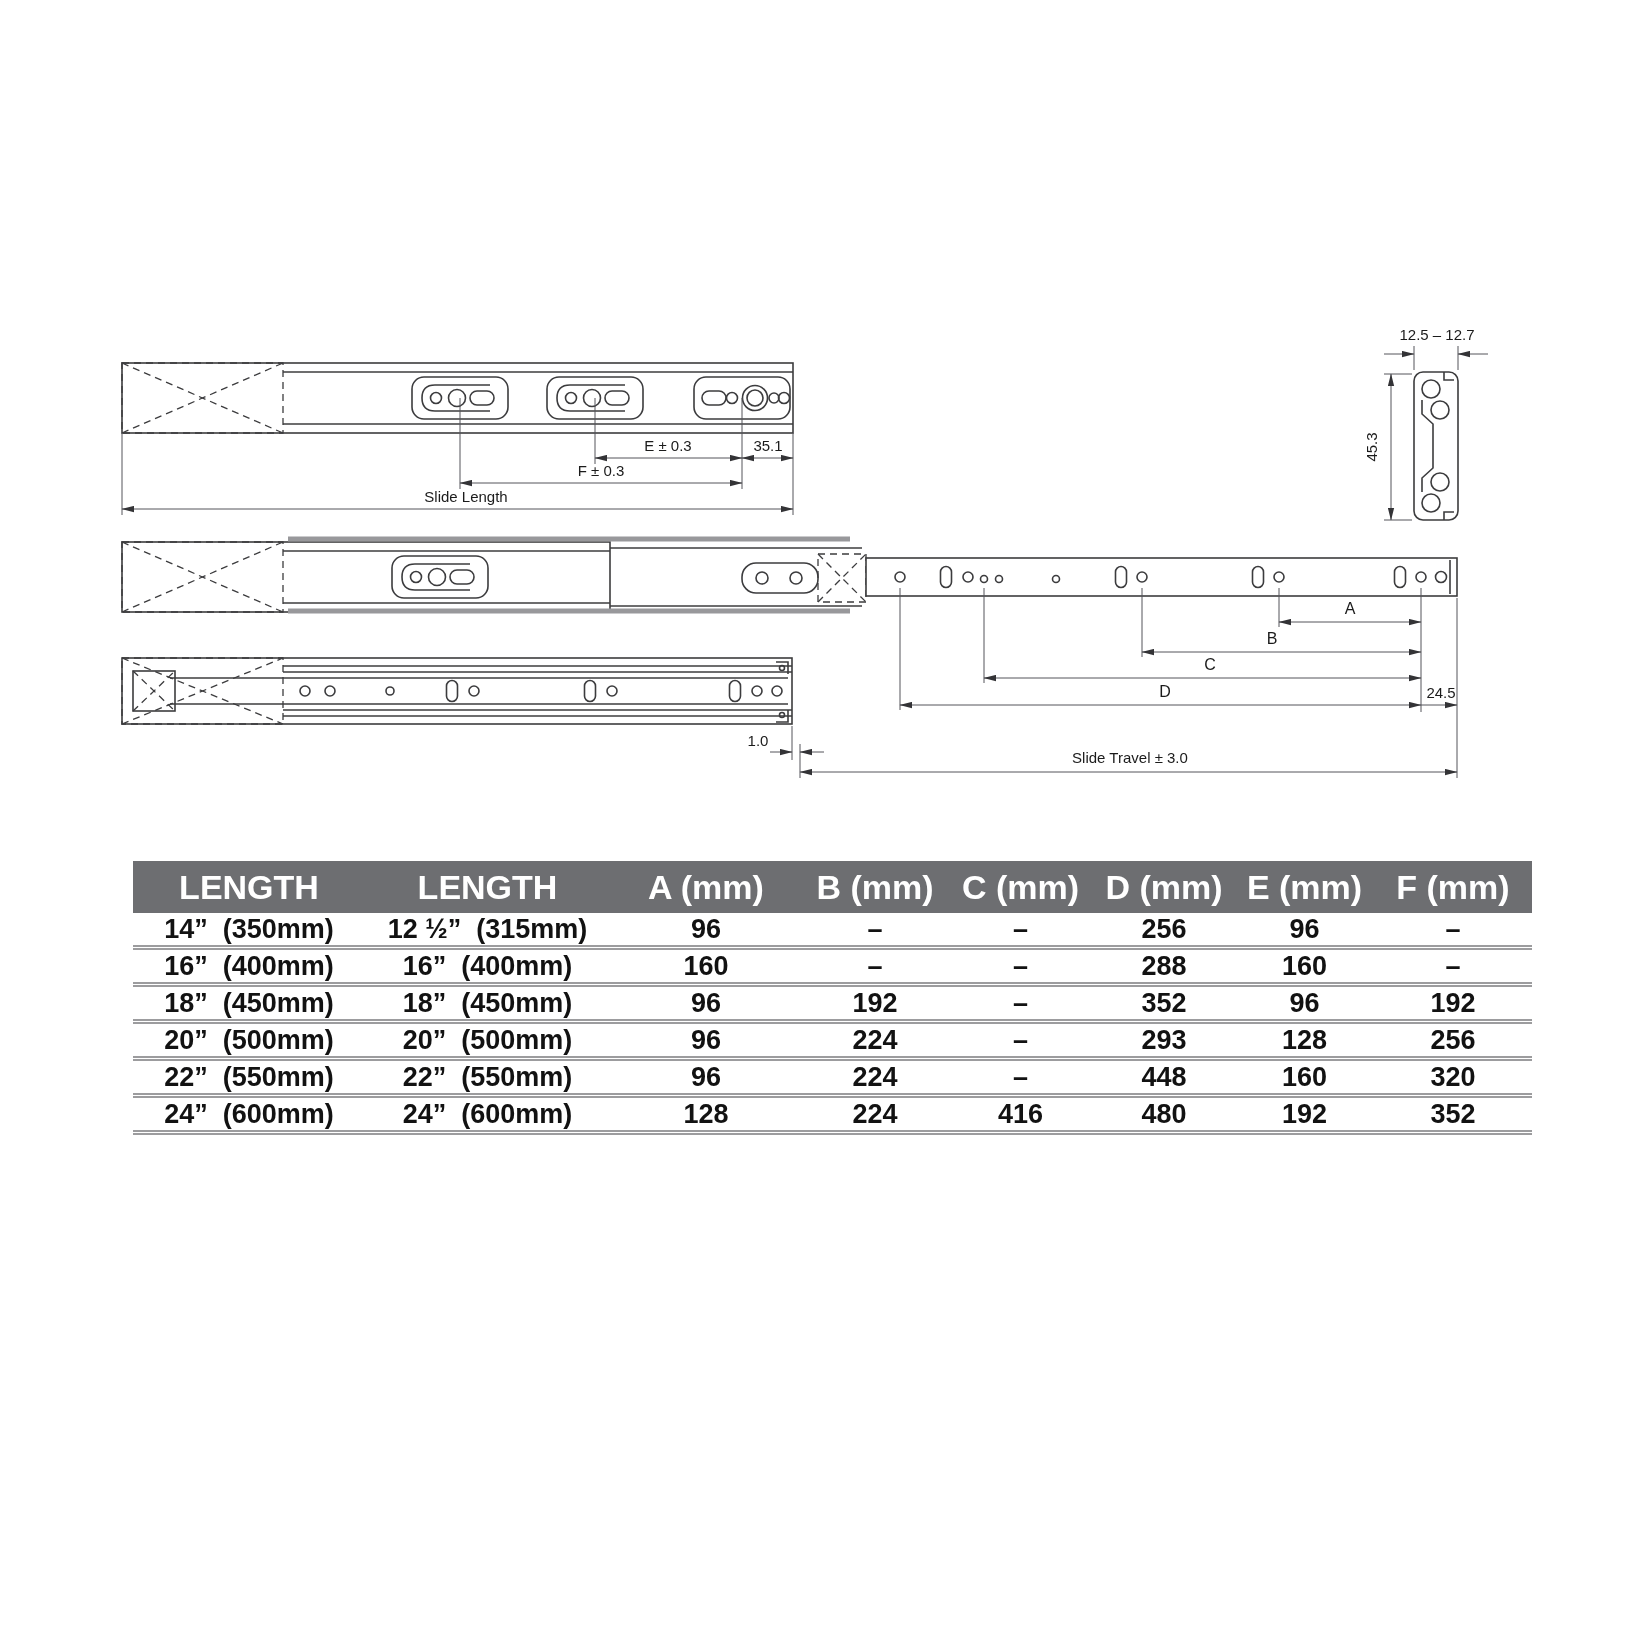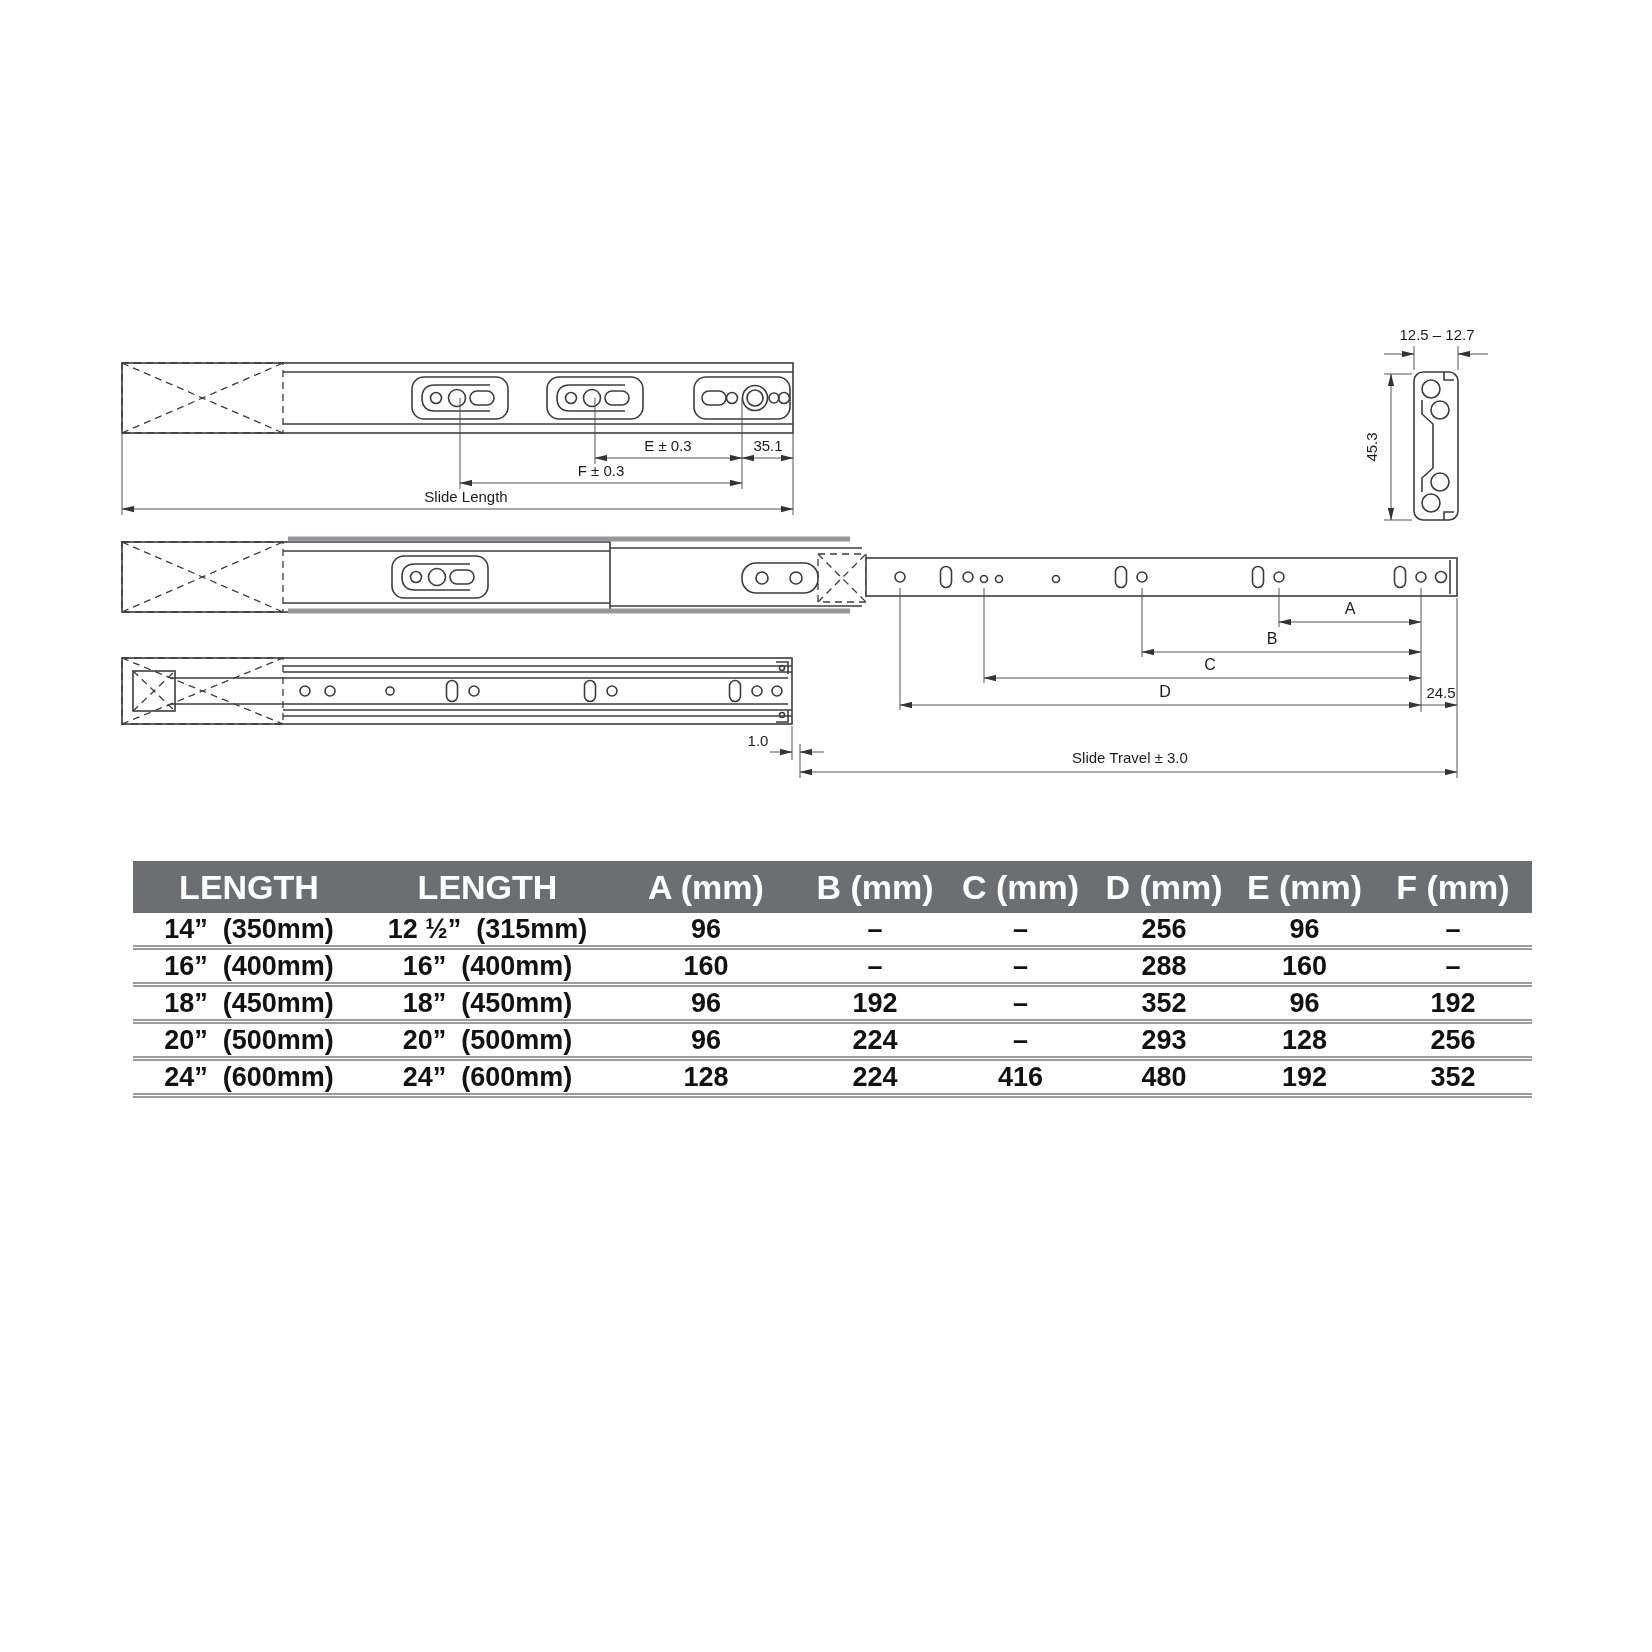--- a/index.html
+++ b/index.html
@@ -308,20 +308,30 @@
             <td>20”  (500mm)</td>
             <td>20”  (500mm)</td>
             <td>96</td>
             <td>224</td>
             <td>–</td>
             <td>293</td>
             <td>128</td>
             <td>256</td>
           </tr>
           <tr>
+            <td>22”  (550mm)</td>
+            <td>22”  (550mm)</td>
+            <td>96</td>
+            <td>224</td>
+            <td>–</td>
+            <td>448</td>
+            <td>160</td>
+            <td>320</td>
+          </tr>
+          <tr>
             <td>24”  (600mm)</td>
             <td>24”  (600mm)</td>
             <td>128</td>
             <td>224</td>
             <td>416</td>
             <td>480</td>
             <td>192</td>
             <td>352</td>
           </tr>
         </tbody>

